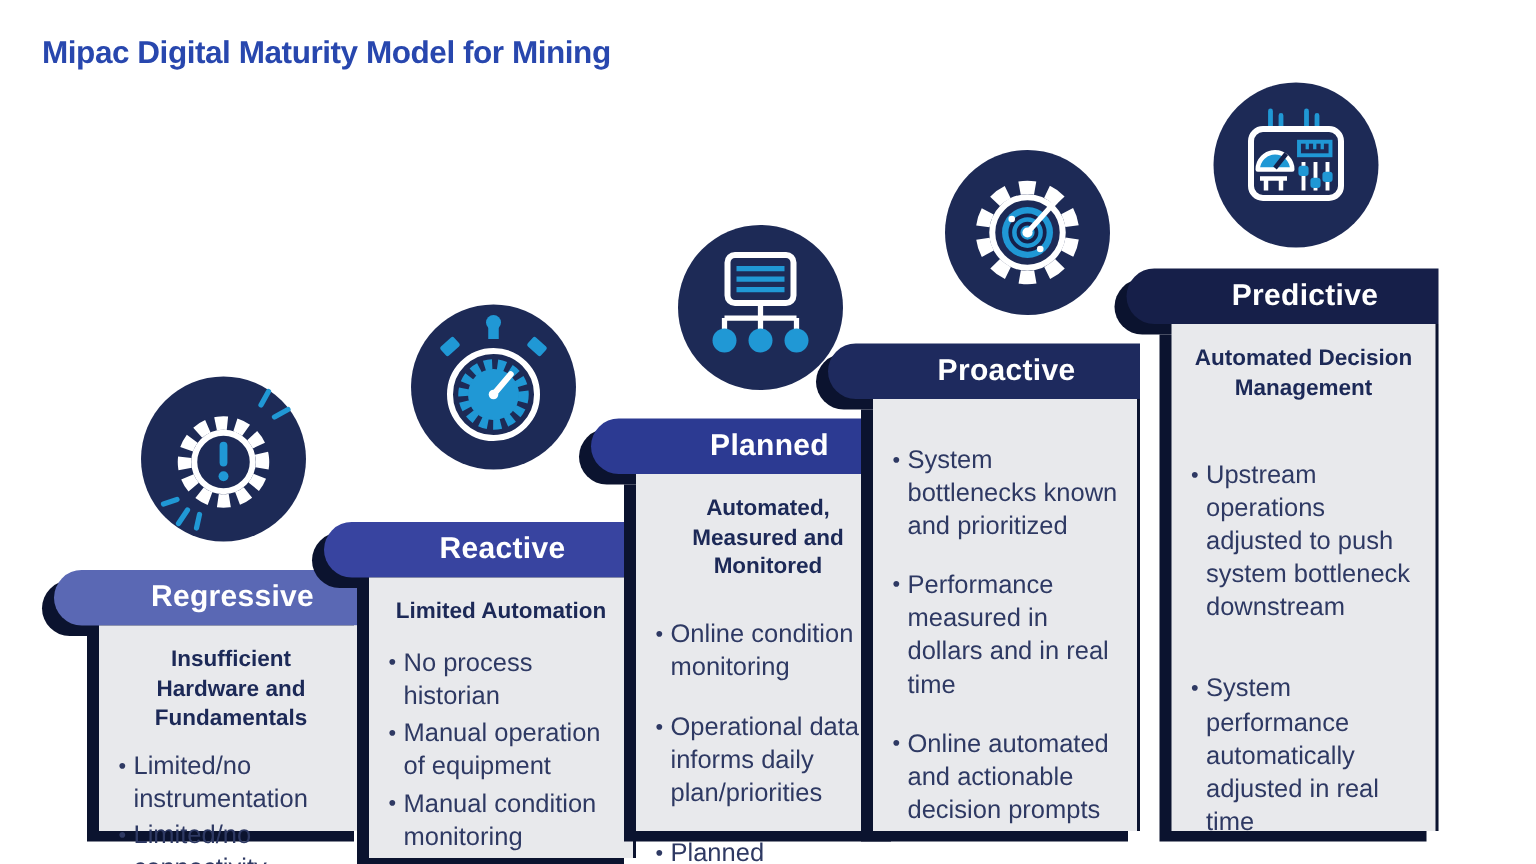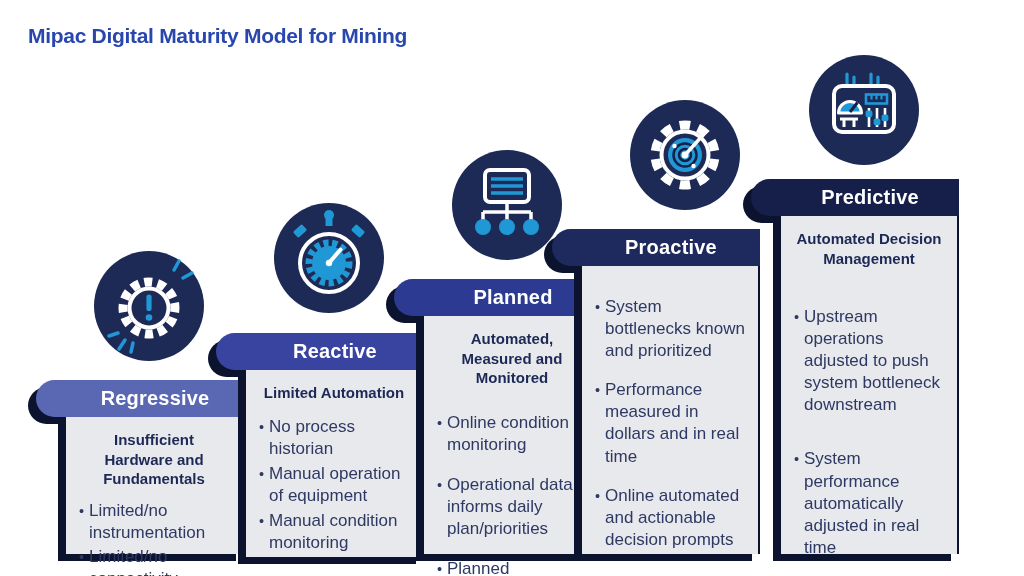--- a/index.html
+++ b/index.html
@@ -16,21 +16,21 @@
         box-shadow:-8px 7px 0 0 var(--shadow);}
   .pill span{color:#fff;font-size:20px;font-weight:bold;letter-spacing:0.2px;}
   .card{position:absolute;left:0;right:0;top:37px;bottom:0;background:var(--cardbg);
         box-shadow:-8px 7px 0 0 var(--shadow);border-right:2px solid var(--shadow);
         padding:13px 12px 8px 12px;box-sizing:border-box;}
   .card h3{margin:0;font-size:15px;line-height:1.3;font-weight:bold;color:var(--headtext);text-align:center;}
   .card ul{margin:0;padding:0;list-style:none;}
   .card li{position:relative;padding-left:11px;font-size:17px;line-height:1.3;color:var(--bodytext);}
   .card li::before{content:"•";position:absolute;left:1px;top:0;font-size:0.85em;line-height:1.55;}
   .c0{left:66px;top:380px;height:174px;border-radius:23px;}
-  .c1{left:246px;top:333px;height:224px;}
+  .c1{left:246px;top:348px;height:224px;}
   .c2{left:424px;top:279px;height:275px;}
   .c3{left:582px;top:229px;height:325px;}
   .c4{left:781px;top:179px;height:375px;}
   .c0 ul{margin-top:11px;}  .c0 li{margin-bottom:2px;}
   .c1 ul{margin-top:13px;}  .c1 li{margin-bottom:3px;}
   .c2 ul{margin-top:24px;}  .c2 li{margin-bottom:18px;}
   .c3 ul{margin-top:17px;}  .c3 li{margin-bottom:17px;}
   .c4 ul{margin-top:38px;}  .c4 li{margin-bottom:32px;}
   .icon-circle{position:absolute;width:110px;height:110px;border-radius:50%;background:var(--navy);}
   .i0{left:94px;top:251px;} .i1{left:274px;top:203px;} .i2{left:452px;top:150px;}

